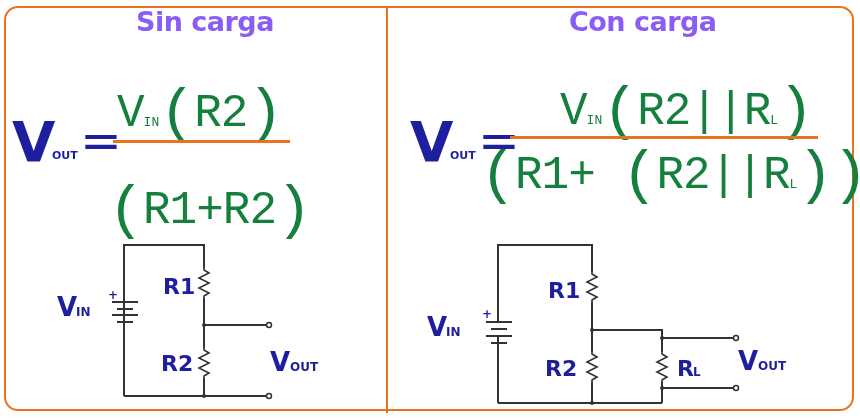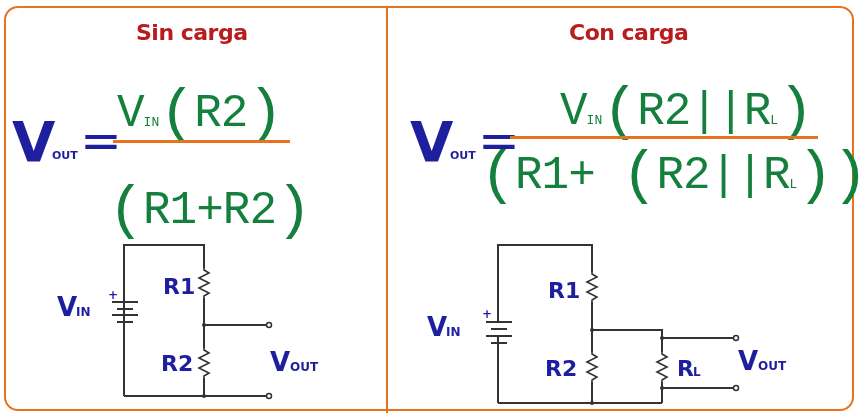--- a/index.html
+++ b/index.html
@@ -1,19 +1,19 @@
 <!DOCTYPE html>
 <html><head>
 <meta charset="utf-8">
 <style>
   html, body { margin:0; padding:0; background:#ffffff; }
   body { width:860px; height:420px; position:relative; overflow:hidden; font-family:"DejaVu Sans", sans-serif; }
   .frame { position:absolute; left:4px; top:6px; width:850px; height:405px; border:2px solid #e8731f; border-radius:14px; box-sizing:border-box; }
   .divider { position:absolute; left:386px; top:6px; width:2px; height:407px; background:#e8731f; }
-  .title { position:absolute; top:20px; font-family:"DejaVu Sans", sans-serif; font-weight:bold; font-size:22px; color:#b91c1c; letter-spacing:-0.5px; }
+  .title { position:absolute; top:6px; font-family:"DejaVu Sans", sans-serif; font-weight:bold; font-size:27px; color:#8b5cf6; letter-spacing:-0.5px; }
   .t-left { left:136px; }
   .t-right { left:569px;text-align:right; }
   .big-v { position:absolute; font-family:"DejaVu Sans", sans-serif; font-weight:bold; font-size:56px; color:#1e1f9e; line-height:1; }
   .sub-out { position:absolute; font-family:"DejaVu Sans", sans-serif; font-weight:bold; font-size:11px; color:#1e1f9e; }
   .eq { position:absolute; font-family:"DejaVu Sans", sans-serif; font-size:50px; color:#1e1f9e; line-height:1; }
   .formula { position:absolute; font-family:Liberation Mono, monospace; font-size:46px; color:#15803d; line-height:1; white-space:nowrap; letter-spacing:-1px; }
   .paren { font-size:60px; vertical-align:-4px; font-weight:200; }
   .sm { font-size:13px; letter-spacing:0; }
   .fbar { position:absolute; height:3px; background:#e8731f; }
   svg.circ { position:absolute; left:0; top:0; }

